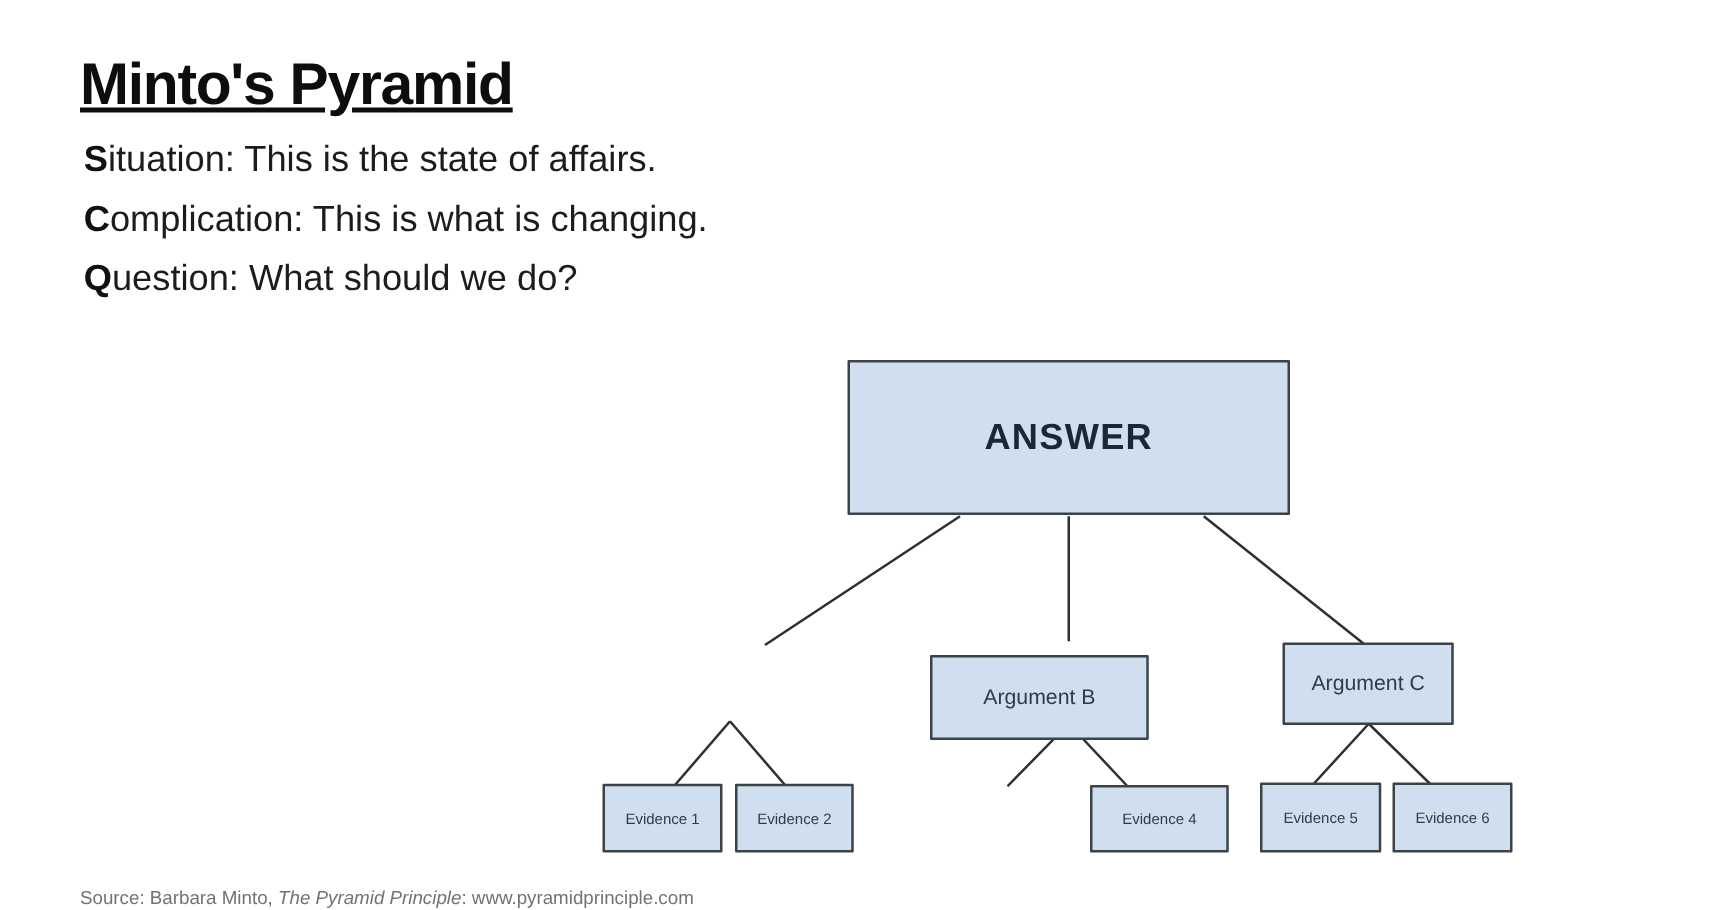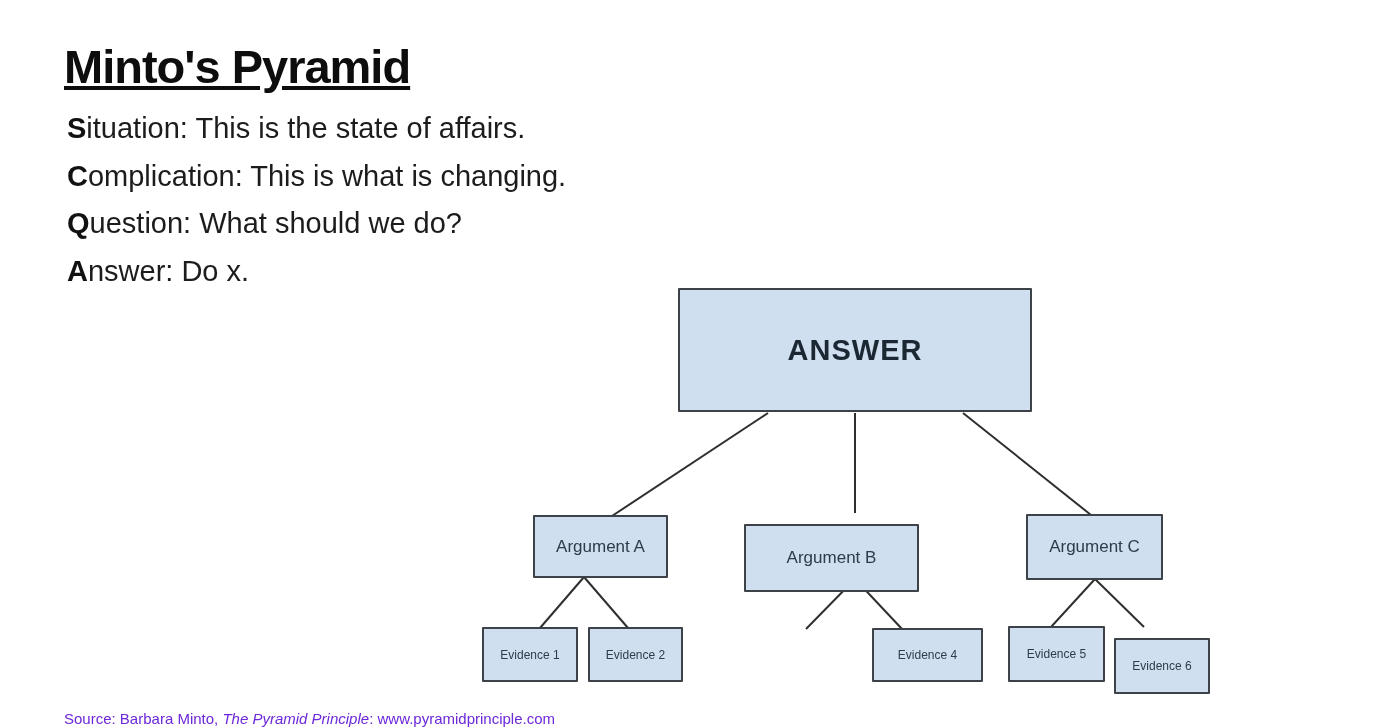--- a/index.html
+++ b/index.html
@@ -69,27 +69,27 @@
   .box-arg { font-size: 17px; }
   .arg-a { left: 533px; top: 515px; width: 135px; height: 63px; }
   .arg-b { left: 744px; top: 524px; width: 175px; height: 68px; }
   .arg-c { left: 1026px; top: 514px; width: 137px; height: 66px; }
   .box-evi { font-size: 12px; }
   .evi-1 { left: 482px; top: 627px; width: 96px; height: 55px; }
   .evi-2 { left: 588px; top: 627px; width: 95px; height: 55px; }
   .evi-3 { left: 752px; top: 628px; width: 96px; height: 54px; }
   .evi-4 { left: 872px; top: 628px; width: 111px; height: 54px; }
   .evi-5 { left: 1008px; top: 626px; width: 97px; height: 56px; }
-  .evi-6 { left: 1114px; top: 626px; width: 96px; height: 56px; margin-top: 12px; }
+  .evi-6 { left: 1114px; top: 626px; width: 96px; height: 56px; }
   .source-line {
     position: absolute;
     left: 64px;
     top: 710px;
     font-size: 15px;
-    color: #6d28d9;
+    color: #737373;
     white-space: nowrap;
   }
   .source-line .work-title {
     font-style: italic;
   }
 </style>
 </head>
 <body>
 
 <div class="slide">
@@ -99,42 +99,38 @@
   <div class="intro">
     <div class="intro-line">
       <span class="lead">S</span><span>ituation: This is the state of affairs.</span>
     </div>
     <div class="intro-line">
       <span class="lead">C</span><span>omplication: This is what is changing.</span>
     </div>
     <div class="intro-line">
       <span class="lead">Q</span><span>uestion: What should we do?</span>
     </div>
-    <div class="intro-line">
-      <span class="lead">A</span><span>nswer: Do x.</span>
-    </div>
   </div>
 
   <svg class="diagram-lines" viewBox="0 0 1380 728" xmlns="http://www.w3.org/2000/svg">
     <g stroke="#2f2f2f" stroke-width="2" fill="none">
       <line x1="768" y1="413" x2="612" y2="516"></line>
       <line x1="855" y1="413" x2="855" y2="513"></line>
       <line x1="963" y1="413" x2="1091" y2="515"></line>
       <line x1="584" y1="577" x2="540" y2="628"></line>
       <line x1="584" y1="577" x2="628" y2="628"></line>
       <line x1="855" y1="579" x2="806" y2="629"></line>
       <line x1="855" y1="579" x2="902" y2="629"></line>
       <line x1="1095" y1="579" x2="1051" y2="627"></line>
       <line x1="1095" y1="579" x2="1144" y2="627"></line>
     </g>
   </svg>
 
   <div class="box box-answer">ANSWER</div>
 
-  <div class="box box-arg arg-a">Argument A</div>
   <div class="box box-arg arg-b">Argument B</div>
   <div class="box box-arg arg-c">Argument C</div>
 
   <div class="box box-evi evi-1">Evidence 1</div>
   <div class="box box-evi evi-2">Evidence 2</div>
   <div class="box box-evi evi-4">Evidence 4</div>
   <div class="box box-evi evi-5">Evidence 5</div>
   <div class="box box-evi evi-6">Evidence 6</div>
 
   <div class="source-line">

